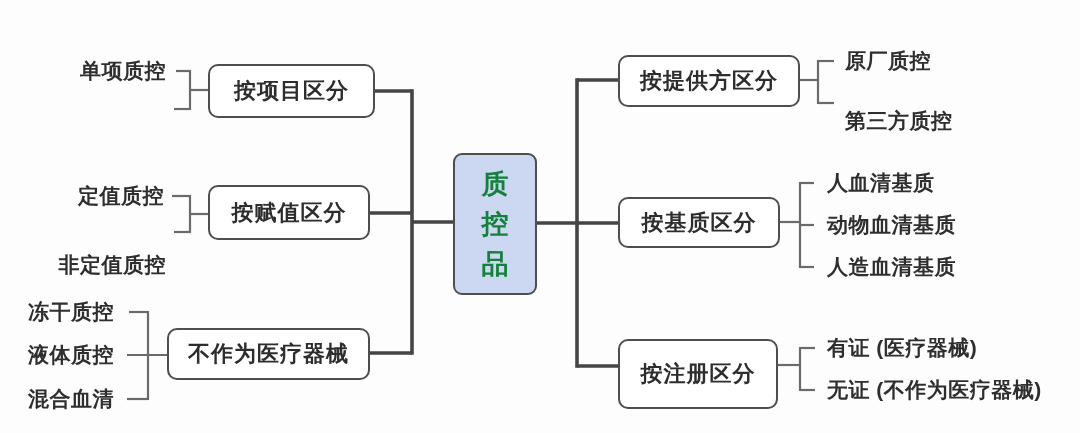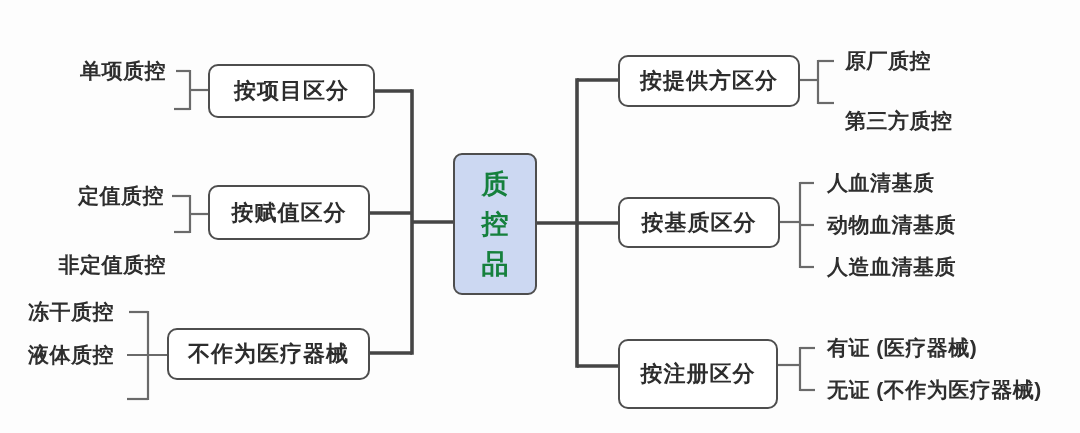--- a/index.html
+++ b/index.html
@@ -119,20 +119,21 @@
 
   <div class="node-box" style="left:618px;top:55px;width:182px;height:52px;">按提供方区分</div>
   <div class="node-box" style="left:618px;top:197px;width:162px;height:51px;">按基质区分</div>
   <div class="node-box" style="left:618px;top:339px;width:160px;height:70px;">按注册区分</div>
 
   <div class="leaf ra" style="left:166px;top:71px;">单项质控</div>
   <div class="leaf ra" style="left:164px;top:196px;">定值质控</div>
   <div class="leaf ra" style="left:166px;top:234px;margin-top:31px;">非定值质控</div>
   <div class="leaf" style="left:28px;top:312px;">冻干质控</div>
   <div class="leaf" style="left:28px;top:355px;">液体质控</div>
+  <div class="leaf" style="left:28px;top:399px;">混合血清</div>
 
   <div class="leaf" style="left:845px;top:61px;">原厂质控</div>
   <div class="leaf" style="left:845px;top:121px;">第三方质控</div>
   <div class="leaf" style="left:827px;top:183px;">人血清基质</div>
   <div class="leaf" style="left:827px;top:225px;">动物血清基质</div>
   <div class="leaf" style="left:827px;top:267px;">人造血清基质</div>
   <div class="leaf" style="left:827px;top:348px;">有证 (医疗器械)</div>
   <div class="leaf" style="left:827px;top:390px;">无证 (不作为医疗器械)</div>
 
 </div>

